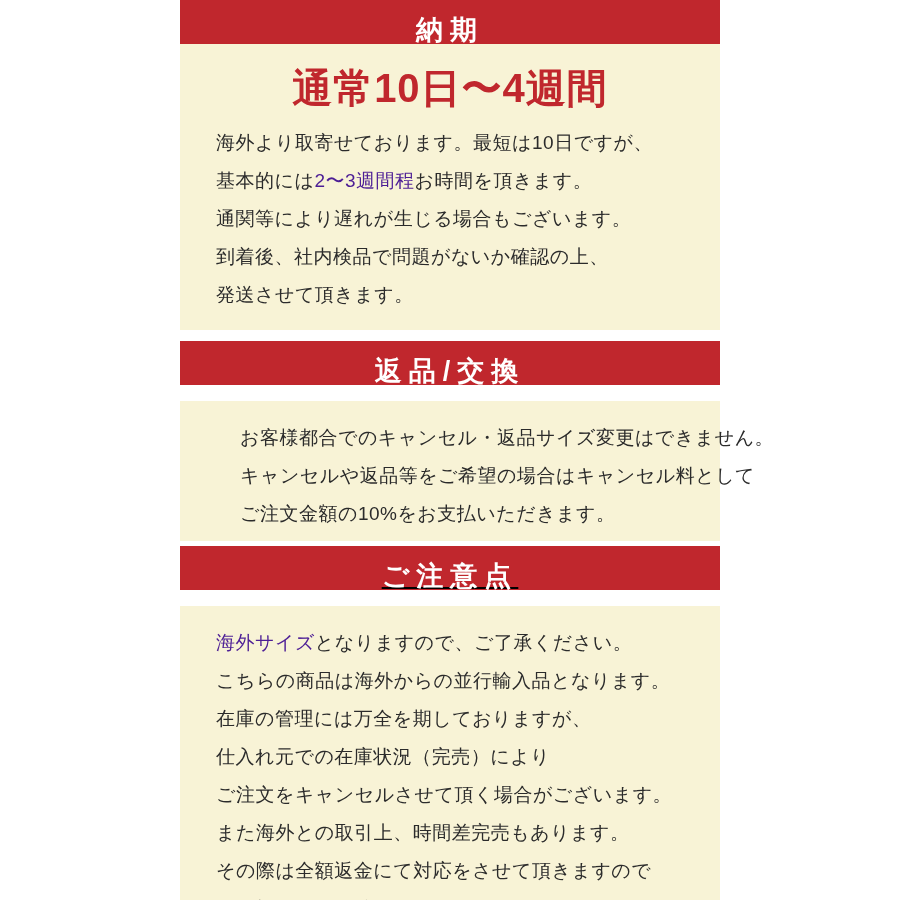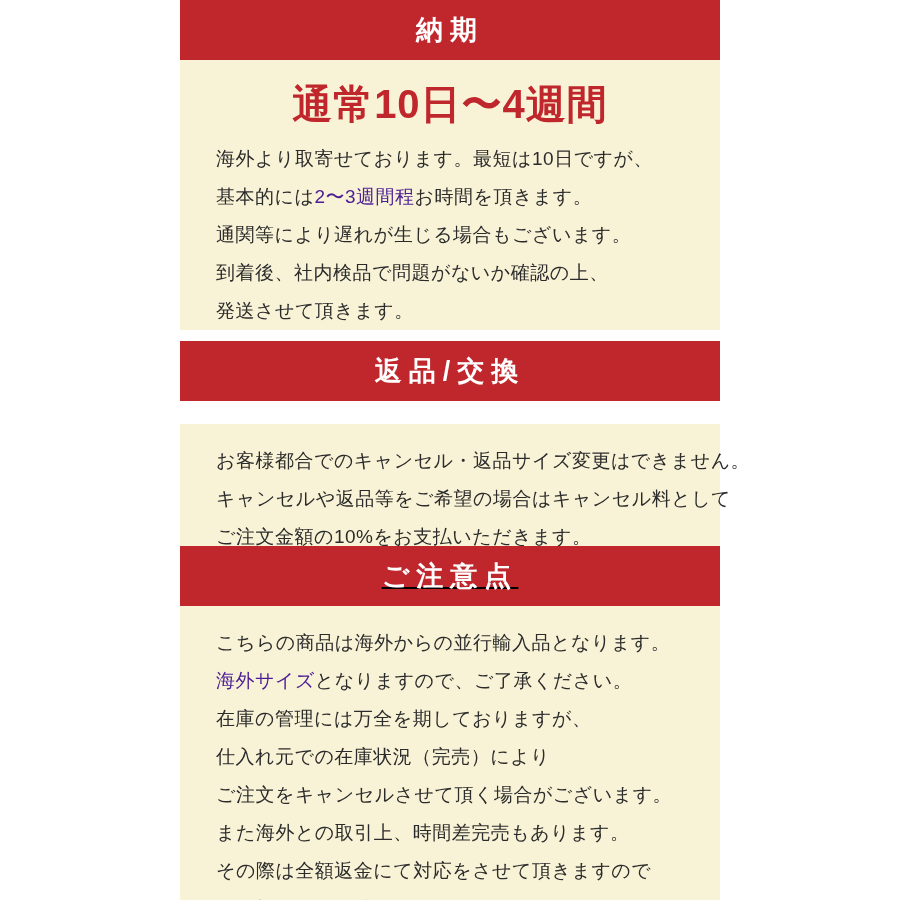--- a/index.html
+++ b/index.html
@@ -27,21 +27,21 @@
     box-sizing: border-box;
   }
   .band {
     background: #c0272d;
     color: #ffffff;
     text-align: center;
     font-size: 27px;
     letter-spacing: 7px;
     font-weight: bold;
     line-height: 60px;
-    height: 60px;
+    height: 44px;
     box-sizing: border-box;
   }
   .headline {
     text-align: center;
     color: #c0272d;
     font-size: 40px;
     font-weight: bold;
     letter-spacing: 1px;
     padding: 22px 0 14px 0;
     line-height: 1.1;
@@ -56,21 +56,21 @@
     padding-left: 36px;
     letter-spacing: 0.5px;
     white-space: nowrap;
   }
   .hl {
     color: #4c1d95;
   }
   
   #sec-delivery       { top: 0px;   height: 330px; }
   #sec-returns-band   { top: 341px; }
-  #sec-returns-body   { top: 424px; height: 140px; }
+  #sec-returns-body   { top: 401px; height: 140px; padding-left: 24px; }
   #sec-notes-band     { top: 546px; text-decoration: underline; }
   #sec-notes-body     { top: 606px; height: 294px; }
   .band-wrap {
     position: absolute;
     left: 180px;
     width: 540px;
     height: 60px;
   }
 </style>
 </head>
@@ -116,24 +116,24 @@
       </div>
     </div>
   </div>
 
   <div class="band-wrap" id="sec-notes-band">
     <div class="band">ご注意点</div>
   </div>
   <div class="panel" id="sec-notes-body">
     <div class="body-block" style="padding-top:18px;">
       <div class="line">
-        <span>こちらの商品は海外からの並行輸入品となります。</span>
+        <span class="hl">海外サイズ</span><span>となりますので、ご了承ください。</span>
       </div>
       <div class="line">
-        <span class="hl">海外サイズ</span><span>となりますので、ご了承ください。</span>
+        <span>こちらの商品は海外からの並行輸入品となります。</span>
       </div>
       <div class="line">
         <span>在庫の管理には万全を期しておりますが、</span>
       </div>
       <div class="line">
         <span>仕入れ元での在庫状況（完売）により</span>
       </div>
       <div class="line">
         <span>ご注文をキャンセルさせて頂く場合がございます。</span>
       </div>

